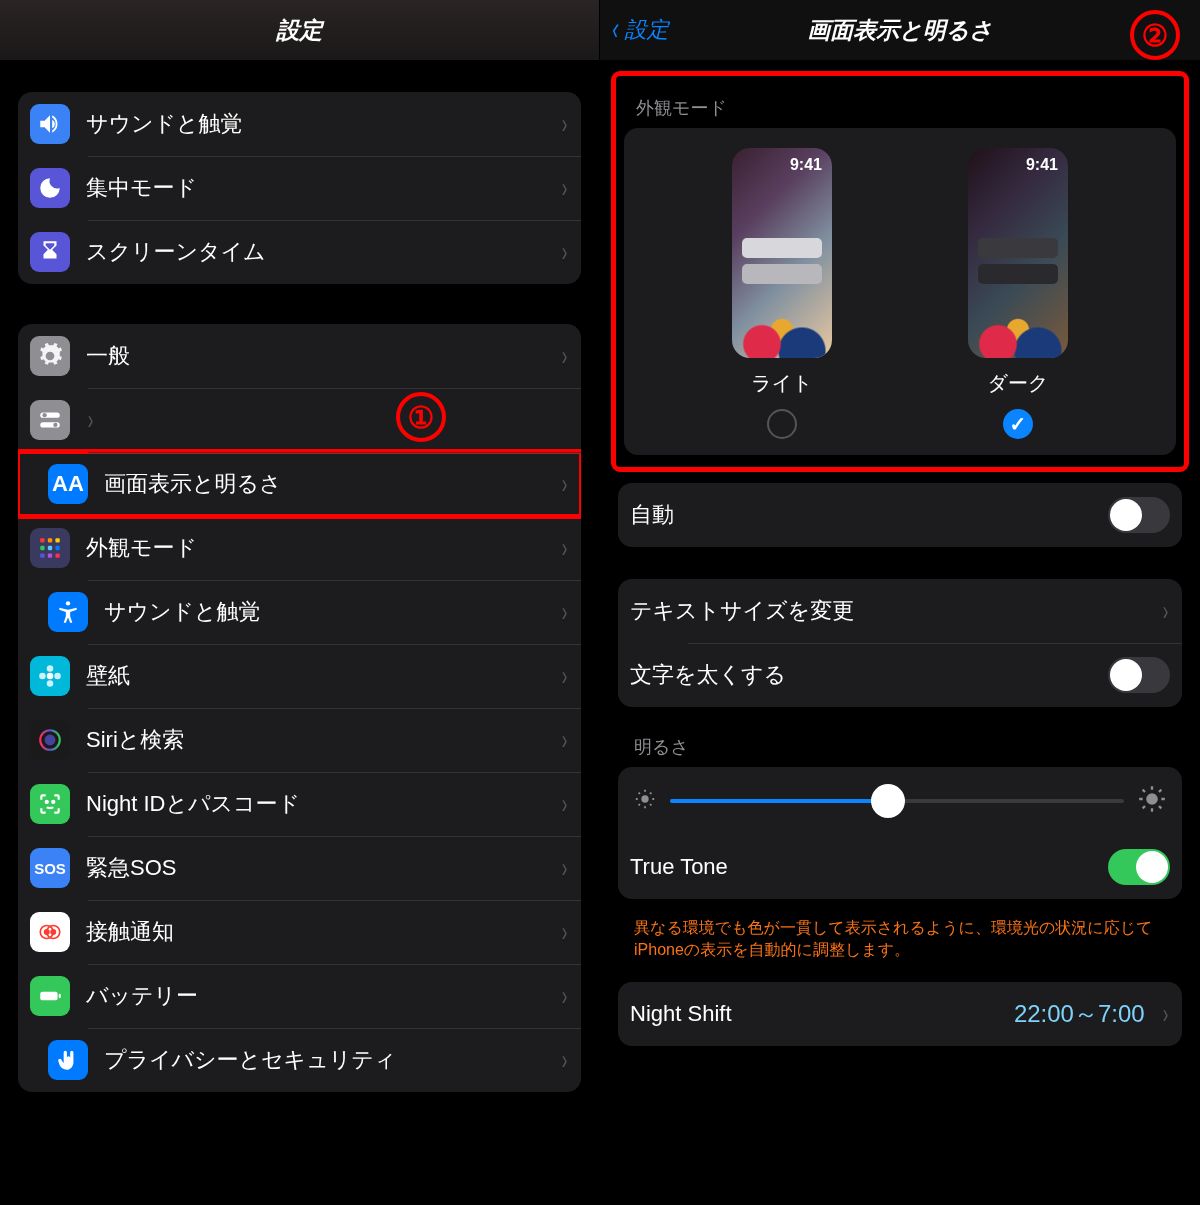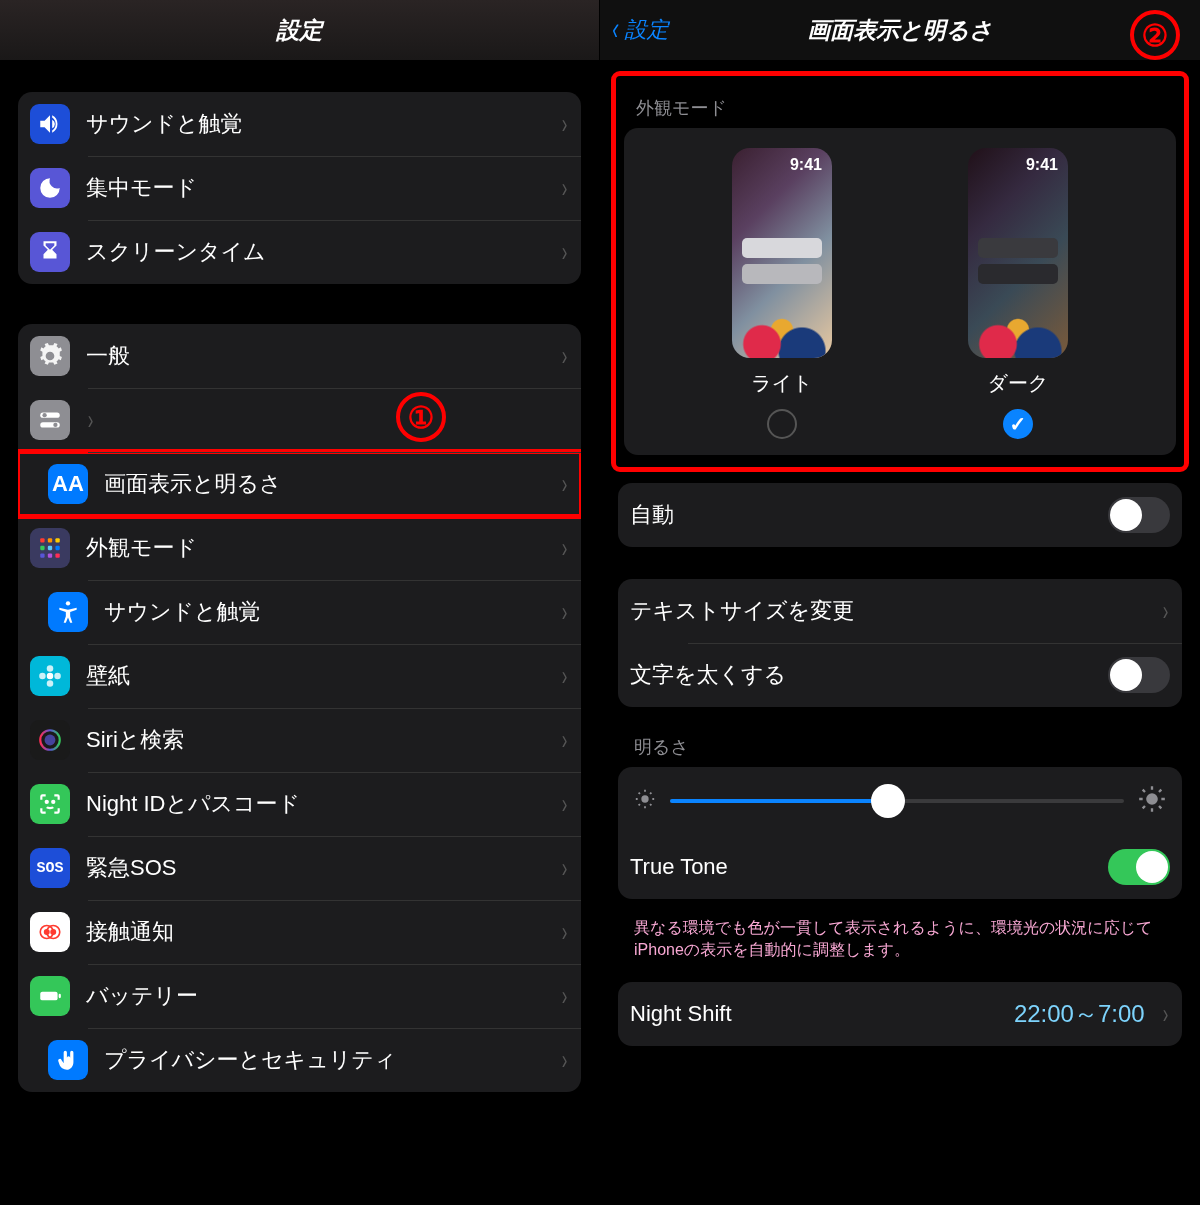--- a/index.html
+++ b/index.html
@@ -67,21 +67,21 @@
   .row-value { color: #7dd3fc; font-size: 24px; }
   .chevron { color: #555; font-size: 28px; transform: scaleX(0.6); font-weight: 200; }
 
   
   .icon {
     width: 40px; height: 40px; border-radius: 9px;
     display: flex; align-items: center; justify-content: center;
     font-size: 22px; font-weight: 600; color: #fff;
     flex-shrink: 0;
   }
-  .ic-red { background: #1d4ed8; font-family: Liberation Mono, monospace; }
+  .ic-red { background: #3b82f6; }
   .ic-indigo { background: #5856d6; }
   .ic-gray { background: #8e8e93; }
   .ic-blue { background: #007aff; margin-left: 18px; }
   .ic-cyan { background: #00b8d9; }
   .ic-green { background: #34c759; }
   .ic-black { background: #1a1a1a; }
   .ic-white { background: #fff; color:#000; }
 
   .icon svg { width: 26px; height: 26px; }
 
@@ -107,21 +107,21 @@
     z-index: 10;
   }
 
   
   .section-label {
     color: #8e8e93;
     font-size: 18px;
     padding: 20px 34px 8px 34px;
   }
   .section-note {
-    color: #f9a8d4;
+    color: #f97316;
     font-size: 16px;
     padding: 10px 34px 20px 34px;
     line-height: 1.4;
   }
   .appearance-box {
     outline: 5px solid #ff0000;
     margin: 16px;
     border-radius: 4px;
     padding-bottom: 12px;
   }

